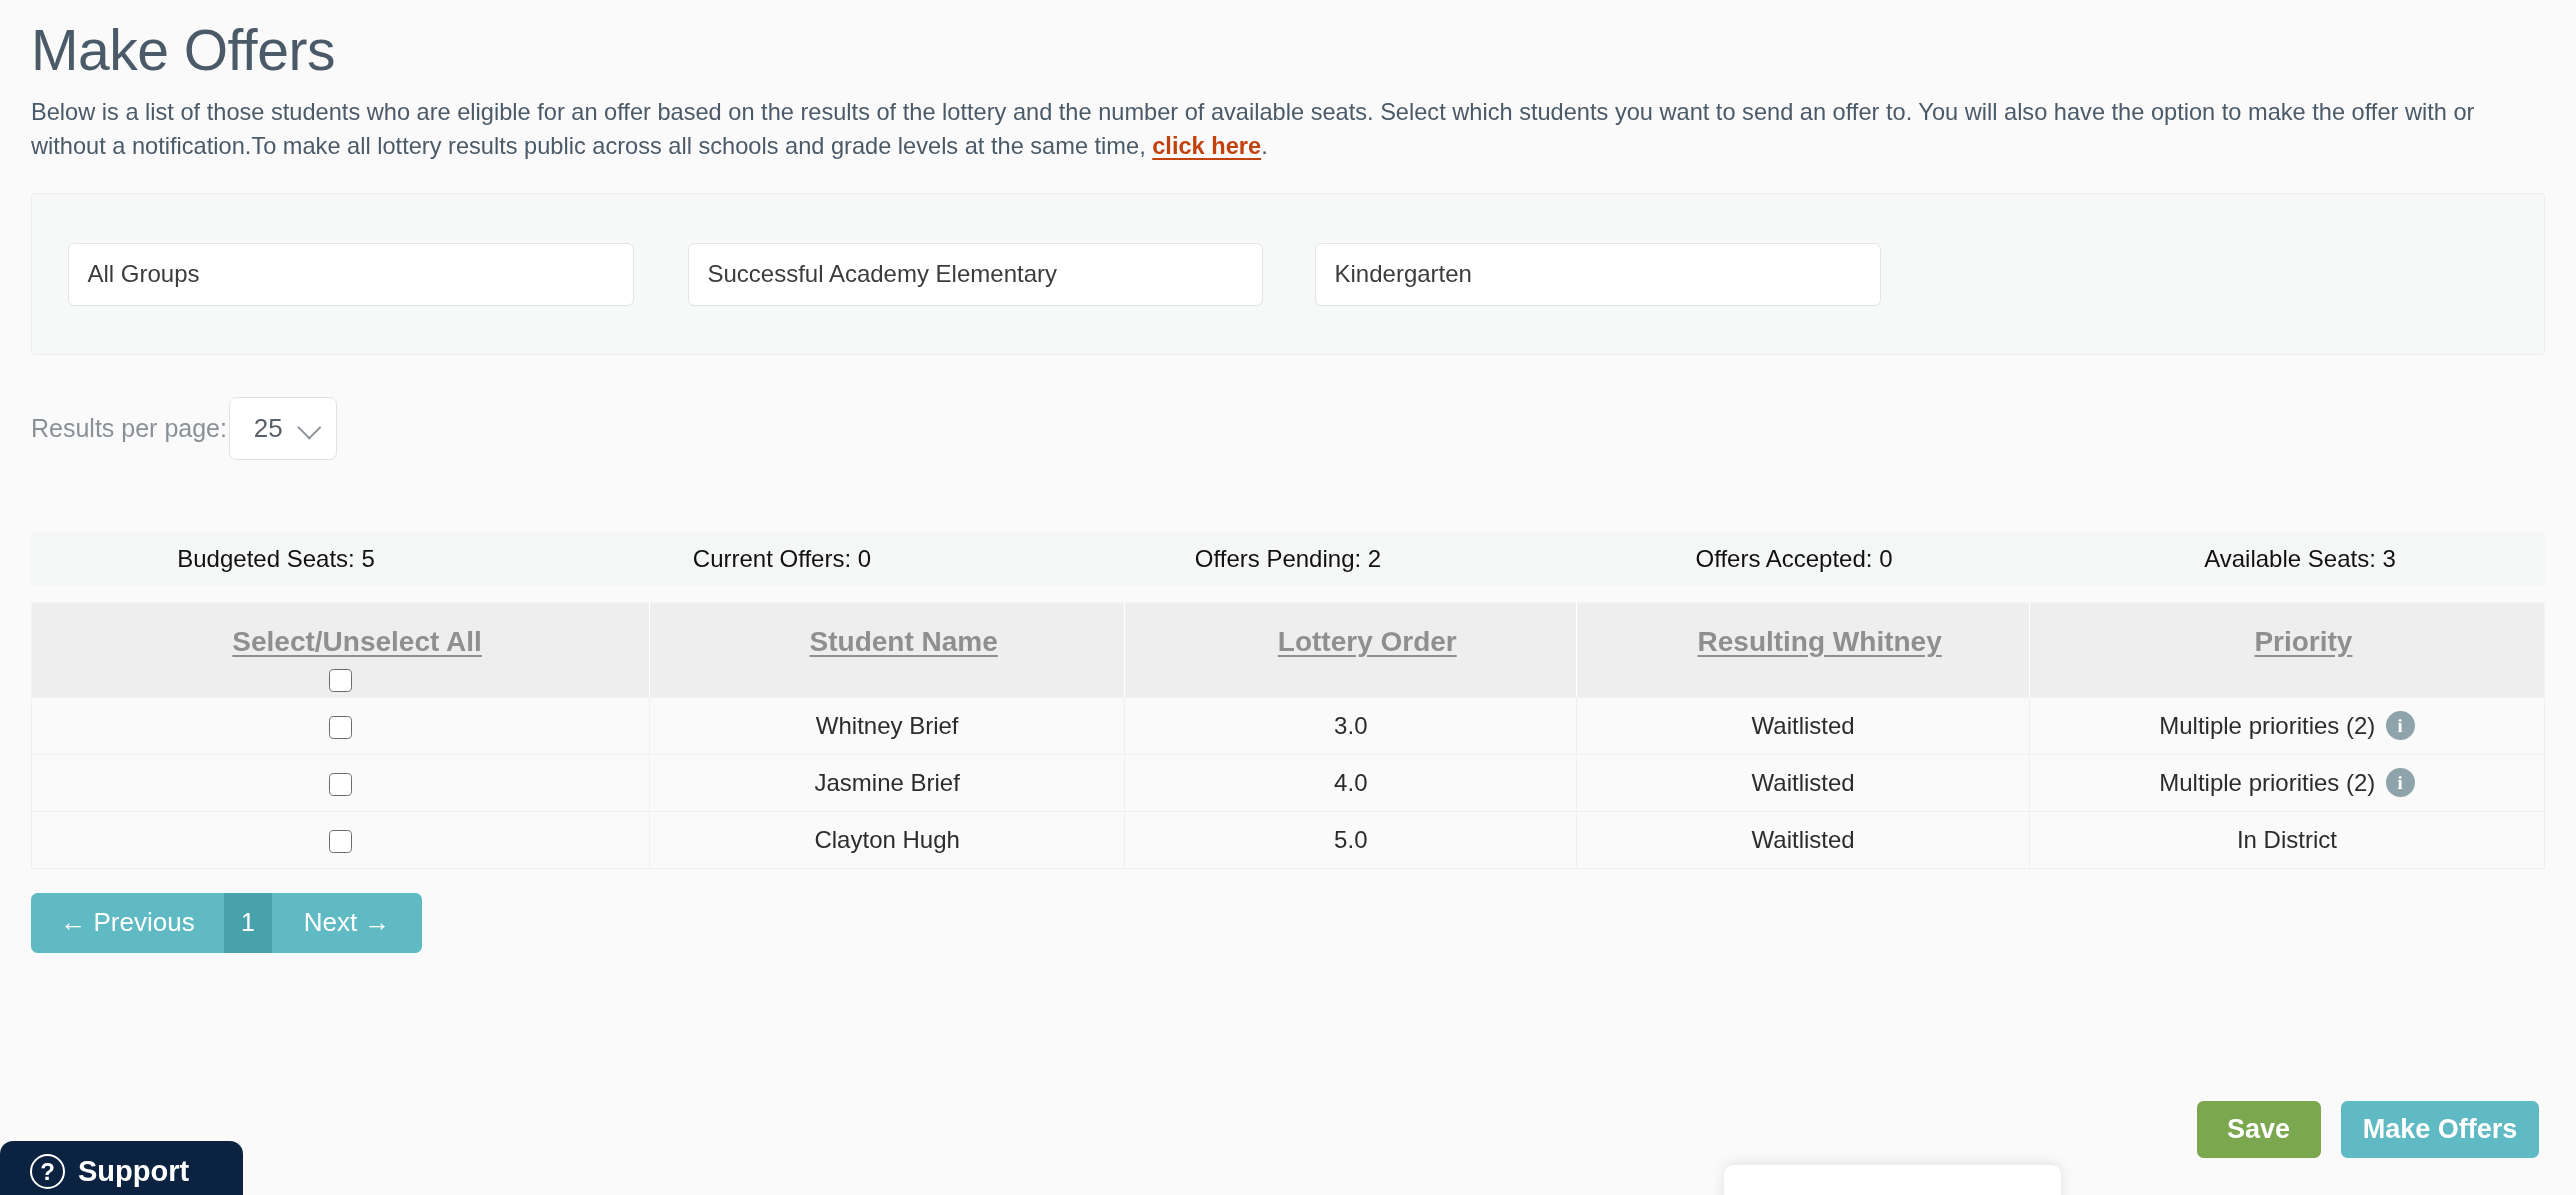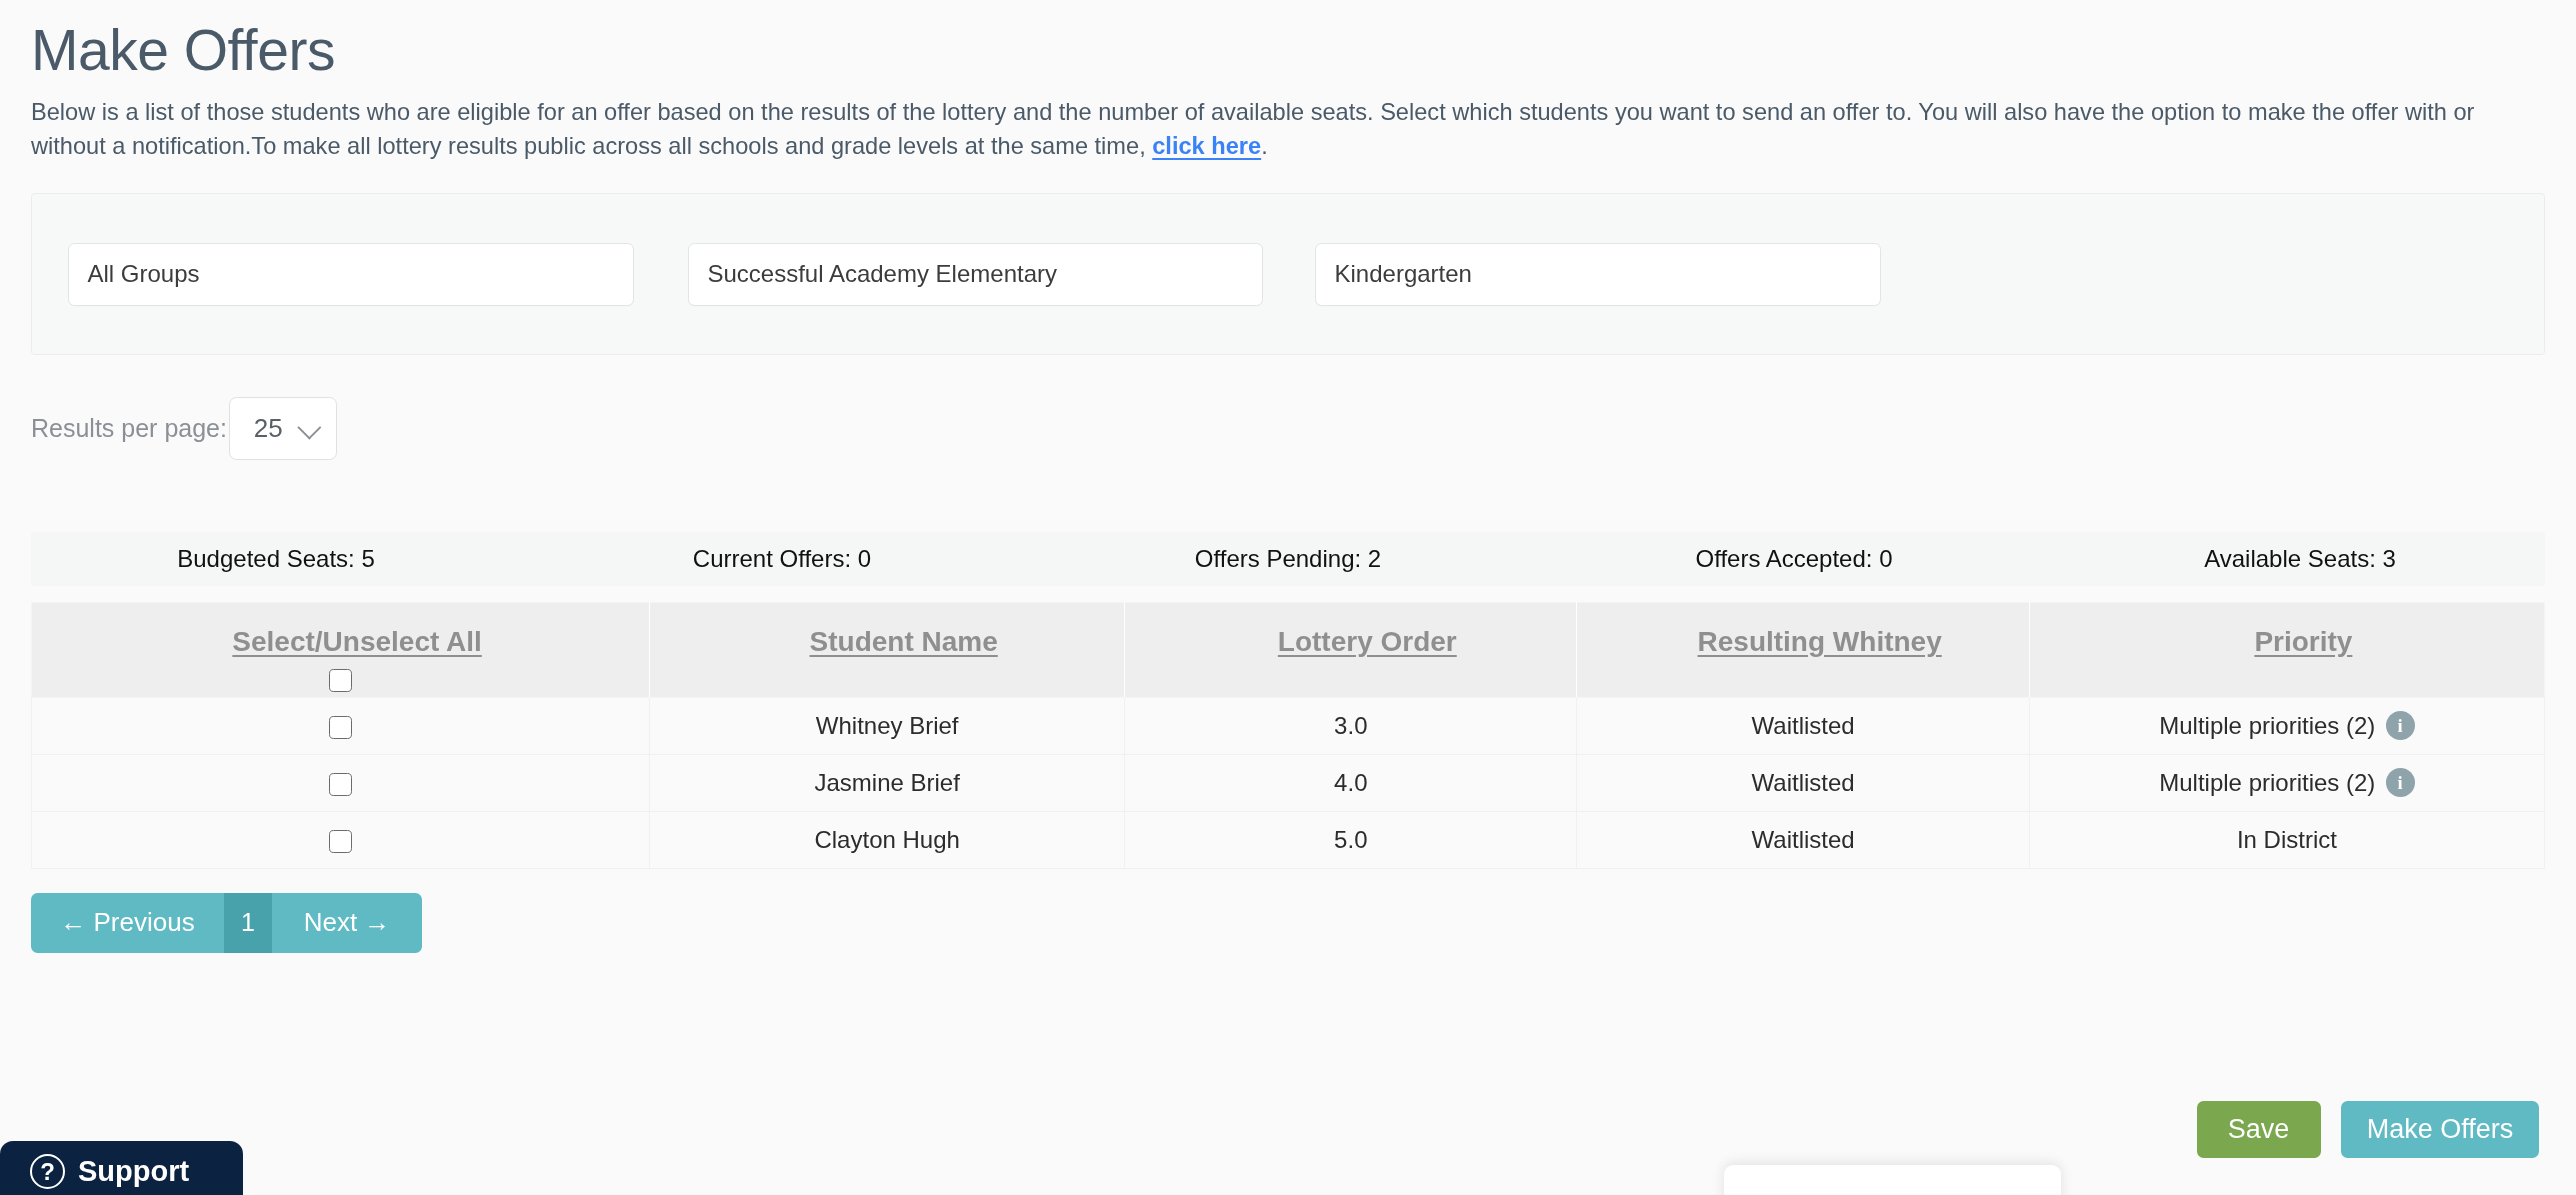--- a/index.html
+++ b/index.html
@@ -35,21 +35,21 @@
   }
   .page-desc {
     margin: 15px 0 0 0;
     max-width: 2483px;
     font-size: 23.6px;
     line-height: 1.42;
     font-weight: 300;
     color: #4a5a68;
   }
   .page-desc .inline-link {
-    color: #3b82f6;
+    color: #c2410c;
     font-weight: 700;
     text-decoration: underline;
     text-underline-offset: 3.7px;
     cursor: pointer;
   }
 
   
   .filter-bar {
     margin-top: 30px;
     height: 162px;
@@ -268,20 +268,21 @@
     border-radius: 6.5px;
     color: #ffffff;
     font-size: 27px;
     font-family: "Liberation Sans", sans-serif;
     cursor: pointer;
     height: 57px;
     padding: 0 12px;
     display: inline-flex;
     align-items: center;
     justify-content: center;
+    font-weight: bold;
   }
   .btn-save { background: #7aa košice; }
   .btn-save { background: #7ba74e; min-width: 124px; }
   .btn-make { background: #5fbac3; min-width: 198px; }
 
   
   .peek-panel {
     position: absolute;
     left: 1724px;
     bottom: -26px;

